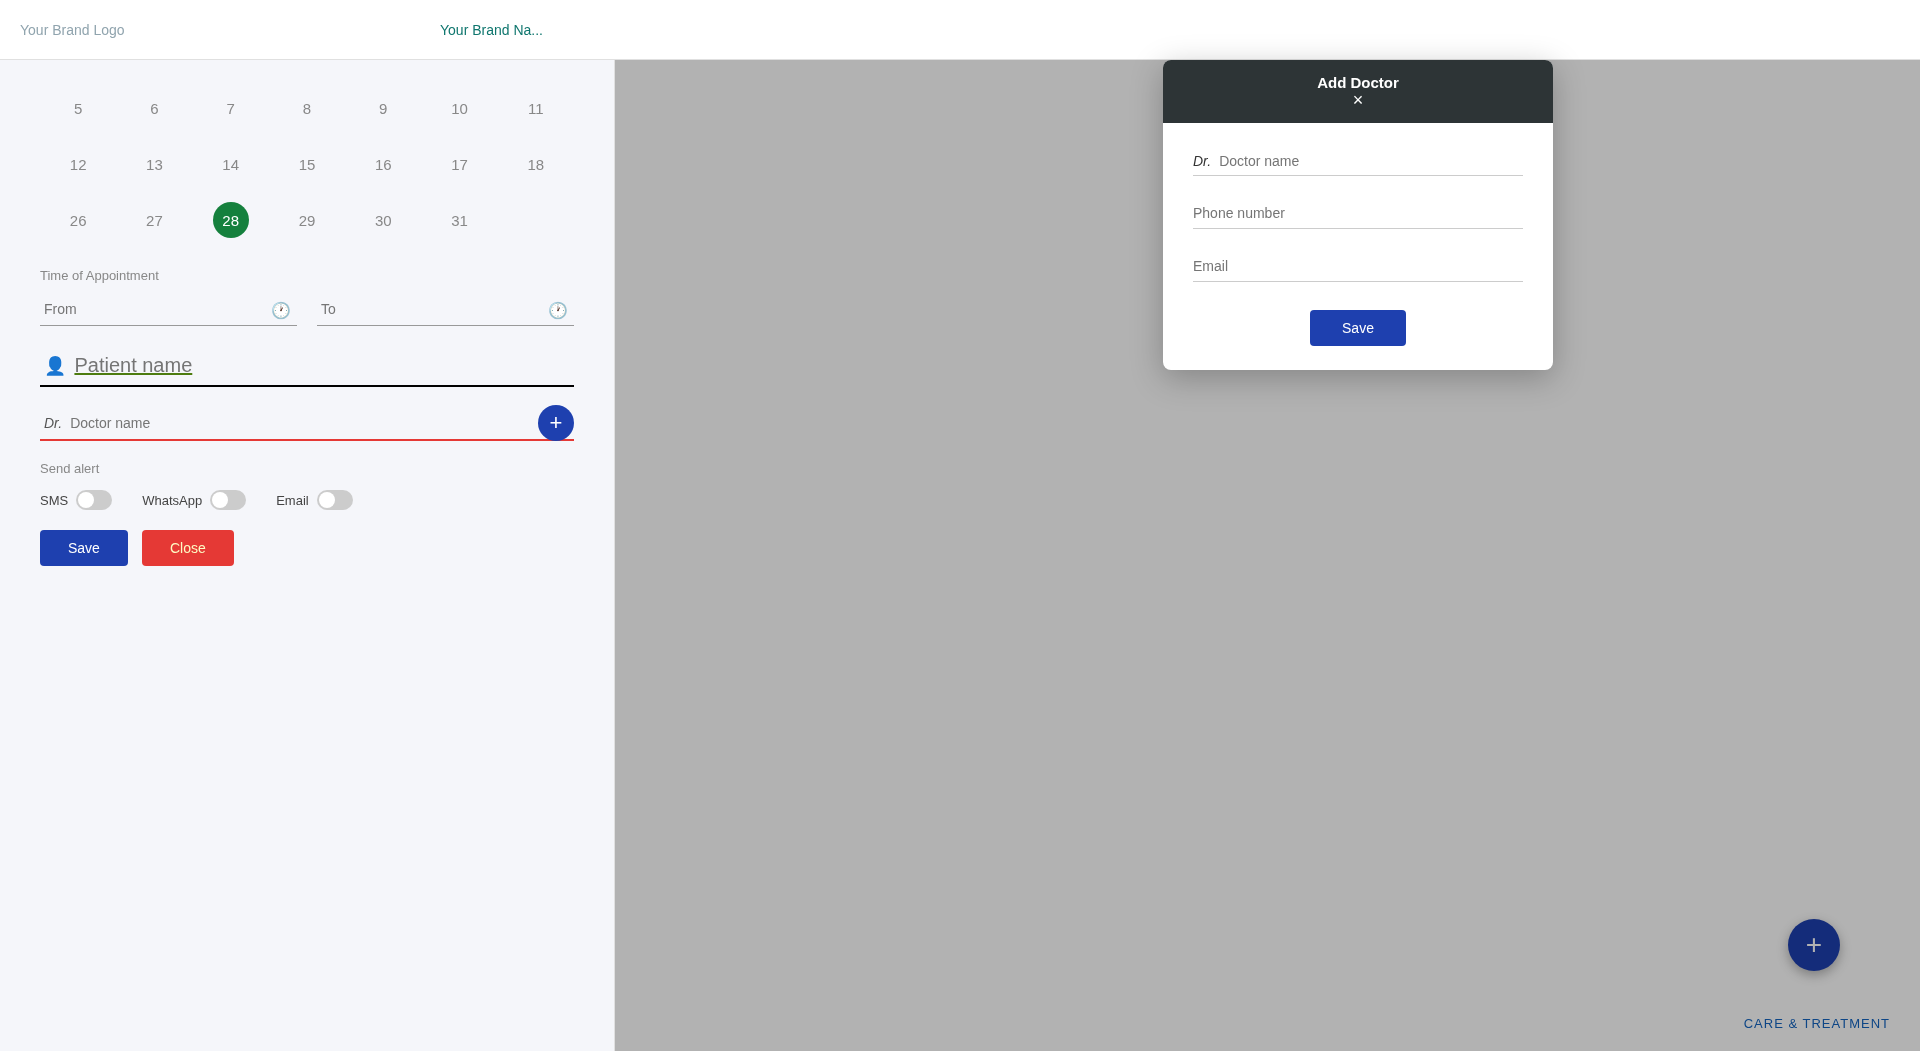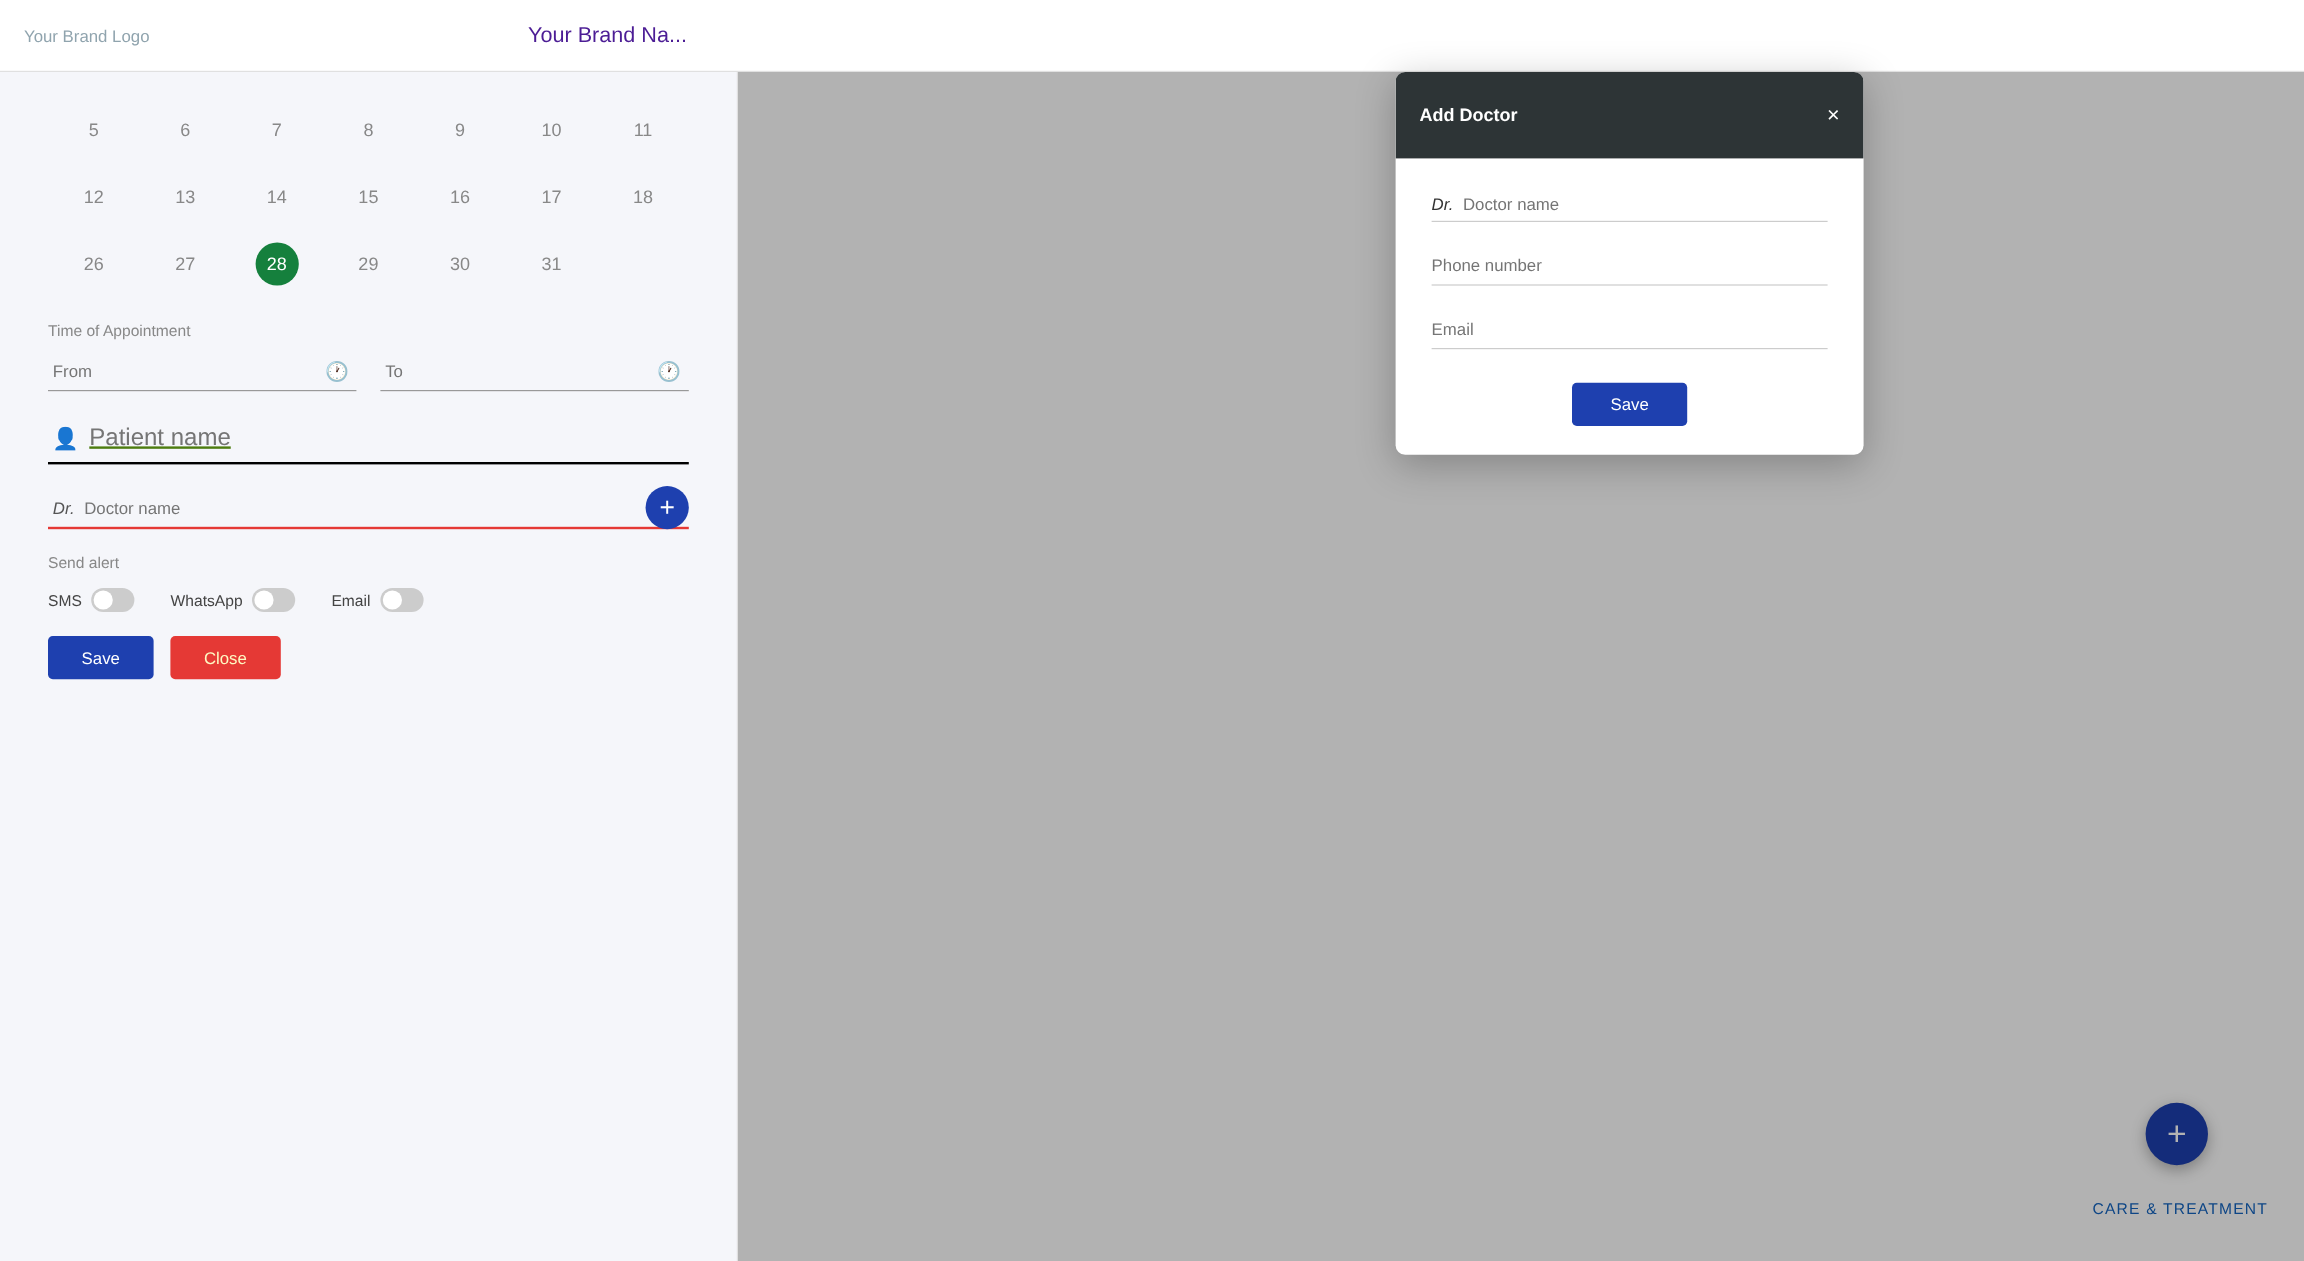--- a/index.html
+++ b/index.html
@@ -20,22 +20,22 @@
       align-items: center;
       padding: 10px 20px;
       border-bottom: 1px solid #e0e0e0;
       position: relative;
     }
     .brand-logo {
       color: #90a4ae;
       font-size: 14px;
     }
     .brand-name {
-      color: #4c1d95;
-      font-size: 18px;
+      color: #0f766e;
+      font-size: 14px;
       position: absolute;
       left: 440px;
     }
 
     
     .main-layout {
       display: flex;
       height: calc(1051px - 60px);
     }
 
@@ -258,21 +258,21 @@
       font-size: 28px;
       cursor: pointer;
       border: none;
       position: absolute;
       bottom: 80px;
       right: 80px;
       box-shadow: 0 4px 12px rgba(0,0,0,0.3);
     }
     .care-treatment-link {
       position: absolute;
-      bottom: 36px;
+      bottom: 20px;
       right: 30px;
       color: #1565c0;
       font-size: 13px;
       letter-spacing: 1px;
       cursor: pointer;
     }
 
     
     .modal-overlay {
       position: absolute;
@@ -291,24 +291,25 @@
       box-shadow: 0 8px 32px rgba(0,0,0,0.25);
       overflow: hidden;
       margin-top: 0;
       position: absolute;
       top: 0;
       left: 548px;
     }
     .modal-header {
       background: #2d3436;
       color: #fff;
-      padding: 27px 20px;
+      padding: 14px 20px;
       display: flex;
       align-items: center;
       justify-content: space-between;
+      flex-direction: column;
     }
     .modal-title {
       font-size: 15px;
       font-weight: 600;
     }
     .modal-close-btn {
       background: none;
       border: none;
       color: #fff;
       font-size: 18px;

